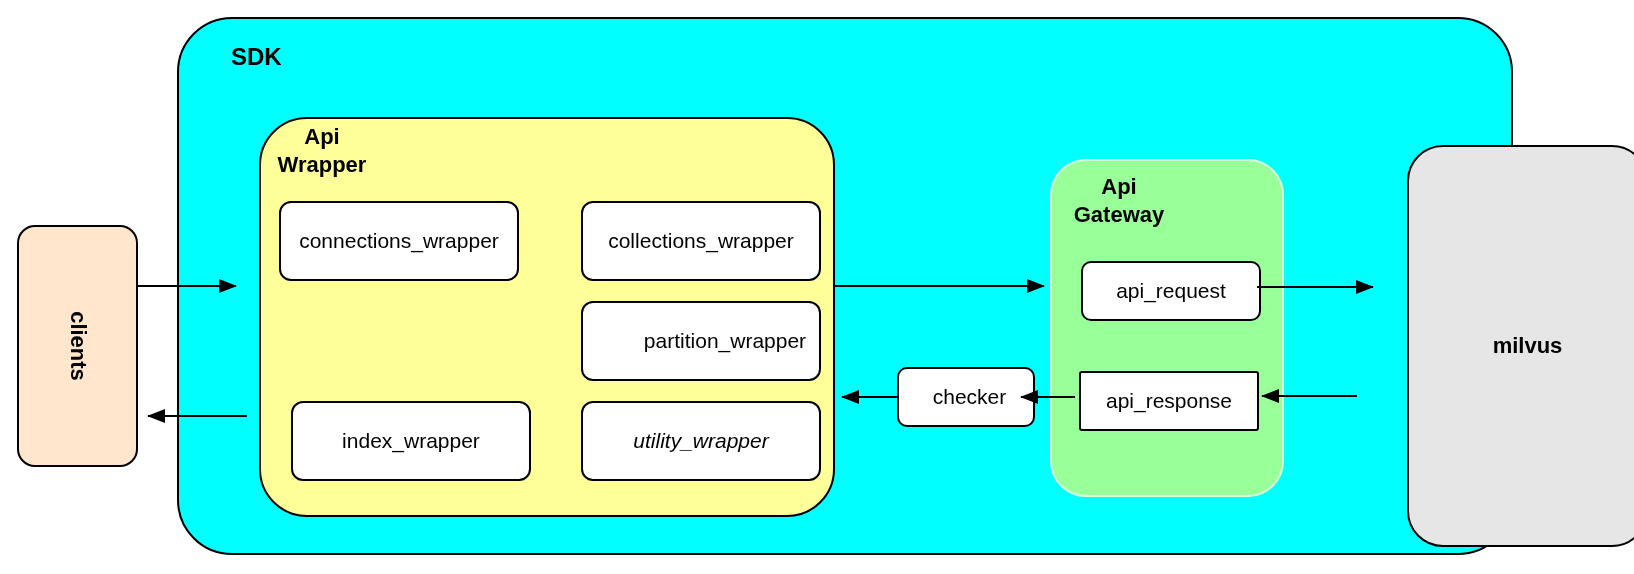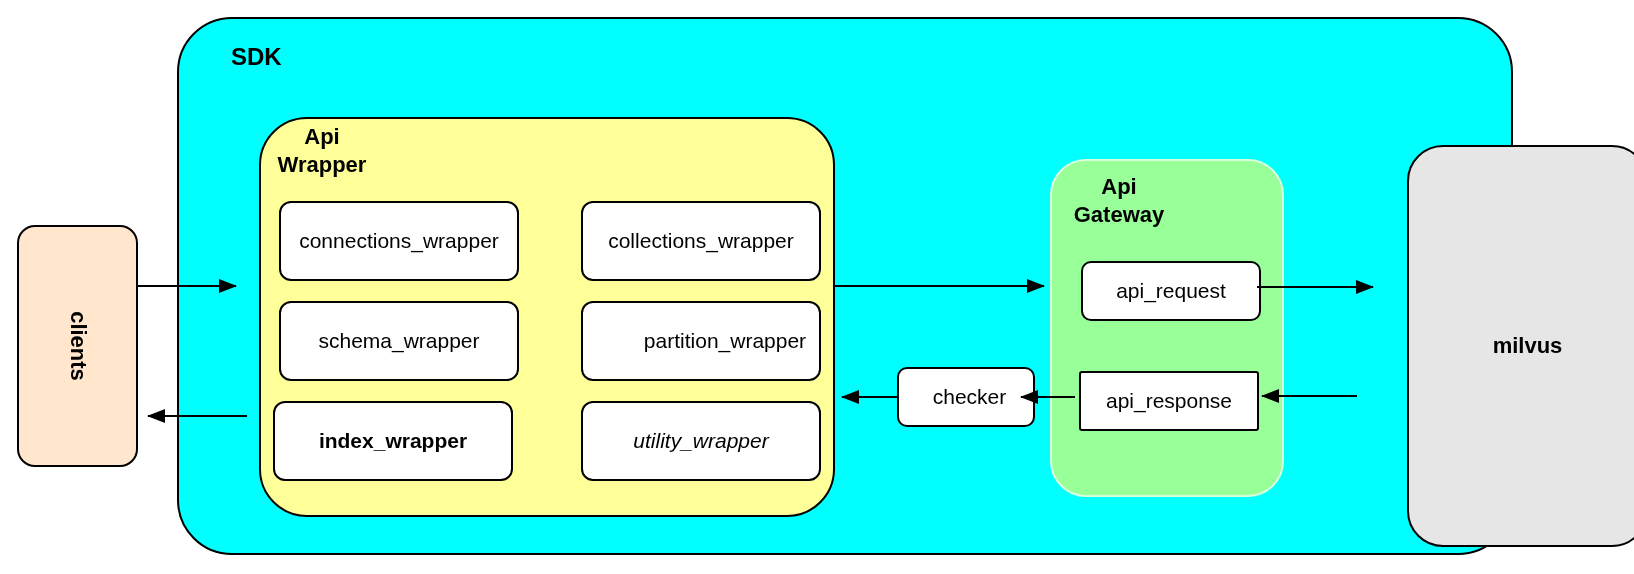--- a/index.html
+++ b/index.html
@@ -40,21 +40,21 @@
   .node {
     background:#ffffff; border:2px solid #000; border-radius:12px;
     display:flex; align-items:center; justify-content:center;
     font-size:21px; color:#000; text-align:center;
   }
   .wbox { width:240px; height:80px; }
   #box-connections { left:18px;  top:82px; }
   #box-collections { left:320px; top:82px; }
   #box-schema      { left:18px;  top:182px; }
   #box-partition   { left:320px; top:182px;padding-left:48px; }
-  #box-index       { left:12px;  top:282px;font-weight:bold; }
+  #box-index       { left:30px;  top:282px; }
   #box-utility     { left:320px; top:282px;font-style:italic; }
 
   #api-request  { left:29px; top:100px; width:180px; height:60px; border-radius:10px; }
   #api-response { left:27px; top:210px; width:180px; height:60px; border-radius:3px; }
 
   #checker { left:897px; top:367px; width:138px; height:60px; border-radius:10px;padding-left:7px; }
 
   #clients {
     left:17px; top:225px; width:121px; height:242px;
     background:#ffe6cc; border:2px solid #000; border-radius:18px;
@@ -82,21 +82,20 @@
 
   <div id="sdk" class="abs">
     <div id="sdk-label" class="abs">SDK</div>
 
     <div id="api-wrapper" class="abs">
       <div id="api-wrapper-label" class="abs">Api
 Wrapper</div>
 
       <div id="box-collections" class="abs node wbox">collections_wrapper</div>
       <div id="box-connections" class="abs node wbox">connections_wrapper</div>
-      <div id="box-schema" class="abs node wbox">schema_wrapper</div>
       <div id="box-partition" class="abs node wbox">partition_wrapper</div>
       <div id="box-index" class="abs node wbox">index_wrapper</div>
       <div id="box-utility" class="abs node wbox">utility_wrapper</div>
     </div>
 
     <div id="api-gateway" class="abs">
       <div id="api-gateway-label" class="abs">Api
 Gateway</div>
 
       <div id="api-request" class="abs node">api_request</div>

